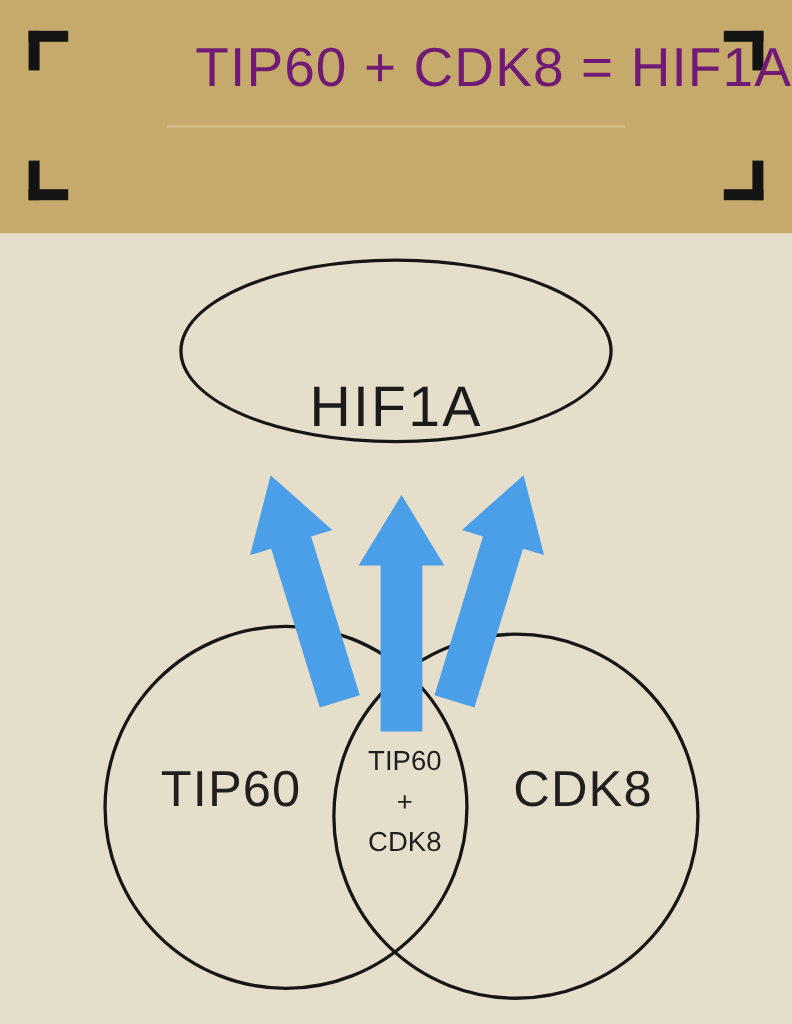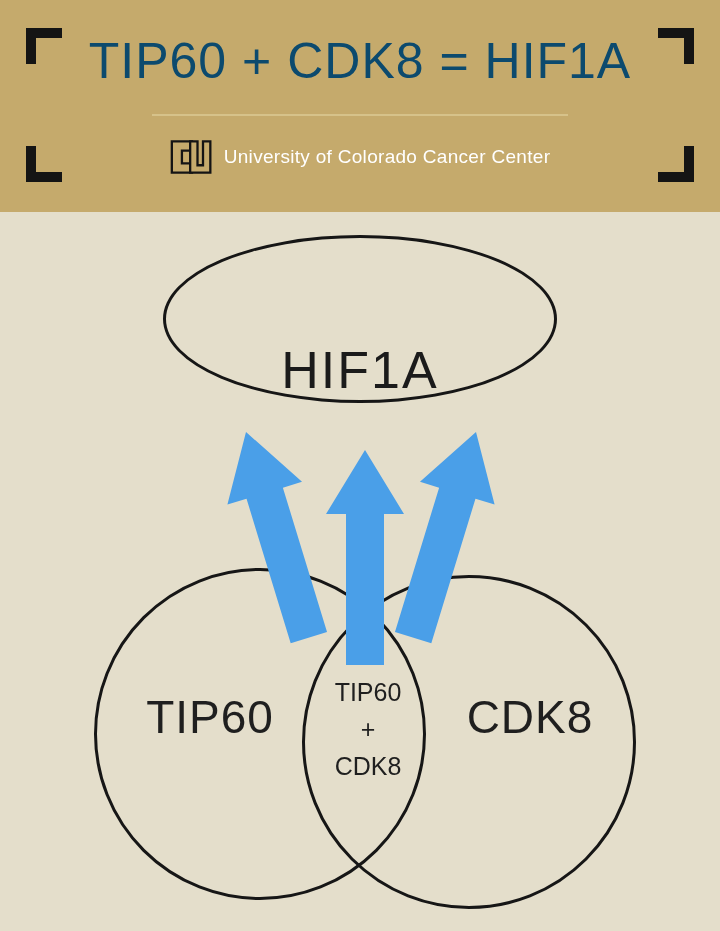--- a/index.html
+++ b/index.html
@@ -24,22 +24,22 @@
   .corner { position: absolute; width: 36px; height: 36px; }
   .corner.tl { left: 26px;  top: 28px;  border-left: 10px solid #141414;  border-top: 10px solid #141414; }
   .corner.tr { right: 26px; top: 28px;  border-right: 10px solid #141414; border-top: 10px solid #141414; }
   .corner.bl { left: 26px;  top: 146px; border-left: 10px solid #141414;  border-bottom: 10px solid #141414; }
   .corner.br { right: 26px; top: 146px; border-right: 10px solid #141414; border-bottom: 10px solid #141414; }
 
   .banner-title {
     position: absolute;
     top: 32px; left: 0;
     width: 100%;
-    text-align: center;
-    color: #0c4a6e;
+    text-align: right;
+    color: #701a75;
     font-size: 50px;
     font-weight: 300;
     letter-spacing: 1px;
   }
   .banner-divider {
     position: absolute;
     top: 114px; left: 152px;
     width: 416px; height: 2px;
     background: #d6c28a;
   }
@@ -122,29 +122,20 @@
   <header class="banner">
     <span class="corner tl"></span>
     <span class="corner tr"></span>
     <span class="corner bl"></span>
     <span class="corner br"></span>
 
     <h1 class="banner-title">TIP60 + CDK8 = HIF1A</h1>
 
     <div class="banner-divider"></div>
 
-    <div class="org-row">
-      <span class="cu-logo">
-        <svg width="44" height="38" viewBox="0 0 48 40" aria-hidden="true">
-          <path d="M2,3 H24 V13 H13 V27 H24 V37 H2 Z" fill="#c5aa6c" stroke="#141414" stroke-width="2.5"></path>
-          <path d="M22,3 H30 V29 H36 V3 H44 V37 H22 Z" fill="#c5aa6c" stroke="#141414" stroke-width="2.5"></path>
-        </svg>
-      </span>
-      <span class="org-name">University of Colorado Cancer Center</span>
-    </div>
   </header>
 
   <div class="ellipse">
     <span class="ellipse-label">HIF1A</span>
   </div>
 
   <div class="circle left"></div>
   <div class="circle right"></div>
 
   <div class="circle-label tip60">TIP60</div>

